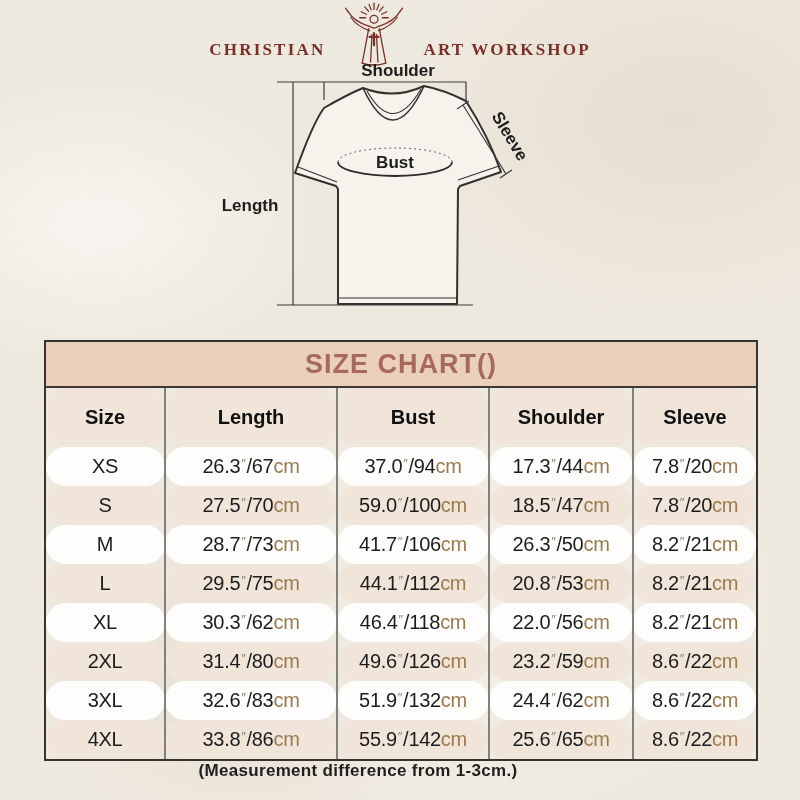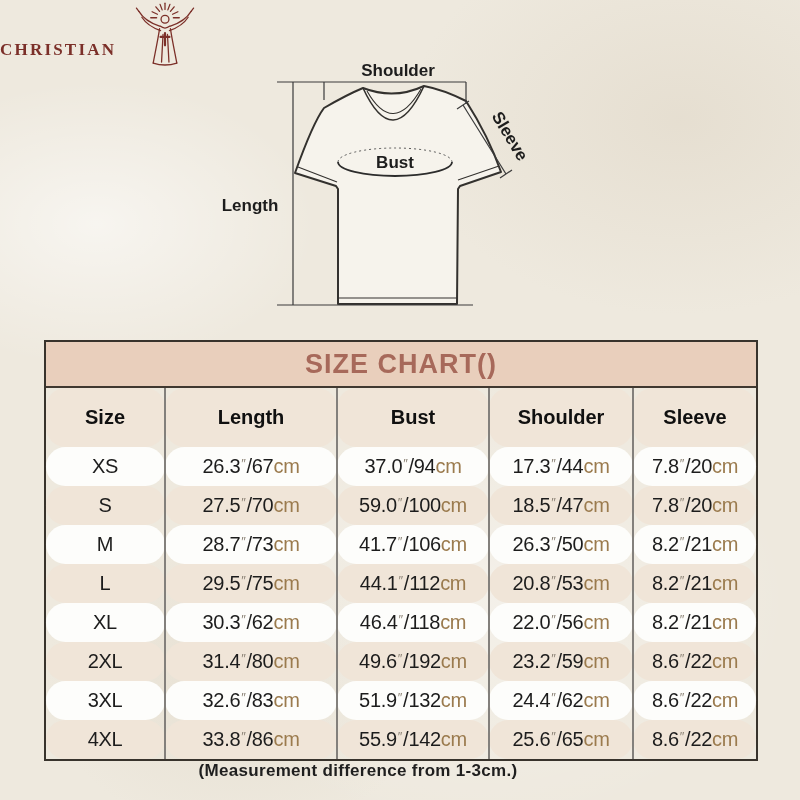--- a/index.html
+++ b/index.html
@@ -8,21 +8,21 @@
     font-family:"Liberation Sans","DejaVu Sans",sans-serif;
     background-color:#eee9de;
     background-image:
       radial-gradient(ellipse 340px 220px at 12% 28%, rgba(255,255,255,.55), transparent 65%),
       radial-gradient(ellipse 420px 300px at 85% 15%, rgba(223,214,198,.55), transparent 65%),
       radial-gradient(ellipse 520px 380px at 60% 75%, rgba(255,255,255,.35), transparent 60%),
       radial-gradient(ellipse 300px 240px at 30% 85%, rgba(220,211,194,.4), transparent 65%);
   }
   
   .logo{position:absolute;top:6px;left:0;width:800px;height:60px;
-    display:flex;justify-content:flex-start;align-items:flex-end;gap:13px;}
+    display:flex;justify-content:center;align-items:flex-end;gap:13px;}
   .logo .word{font-family:"Liberation Serif","DejaVu Serif",serif;font-weight:bold;
     font-size:17px;letter-spacing:2.2px;color:var(--brand,#7b2f28);margin-bottom:6px;white-space:nowrap;}
   .logo svg{display:block;}
   
   .diagram{position:absolute;left:210px;top:58px;width:380px;height:264px;}
   .diagram svg{display:block;width:380px;height:264px;}
   .diagram text{font-family:"Liberation Sans","DejaVu Sans",sans-serif;font-weight:600;
     font-size:17px;fill:#1d1d1d;}
   
   .chart-wrap{position:absolute;left:44px;top:340px;width:714px;box-sizing:border-box;
@@ -84,20 +84,21 @@
       <path d="M23,59 Q35,63 47,59"></path>
       <path d="M33,30 C32.5,40 32,50 31.5,58"></path>
       <path d="M37.5,30 C38,40 38.5,50 39,58"></path>
     </g>
 
     <g stroke-width="2.2">
       <line x1="35" y1="28.5" x2="35" y2="41"></line>
       <line x1="30.5" y1="32.5" x2="39.5" y2="32.5"></line>
     </g>
   </svg>
+  <span class="word">ART WORKSHOP</span>
 </div>
 
 <div class="diagram">
   <svg viewBox="0 0 380 264">
 
     <path d="M214,28 C230,31 246,38 256,43 C272,68 284,94 291,114 L250,128 L248,131 L247,246 L128,246 L128,131 L126,128 L85,115 C95,87 105,62 114,50 C126,43 141,35 153,30 Q184,42 214,28 Z" fill="#f6f3ec" stroke="#33312e" stroke-width="2" stroke-linejoin="round"></path>
 
     <g fill="none" stroke="#33312e" stroke-width="1.6">
       <path d="M153,30 Q183,95 214,28"></path>
       <path d="M157,33 Q183,79 211,31" stroke-width="1.1"></path>
@@ -184,21 +185,21 @@
         <tr>
           <td>XL</td>
           <td><span class="num">30.3</span><span class="inmark">″</span><span class="num">/</span><span class="num">62</span><span class="cmu">cm</span></td>
           <td><span class="num">46.4</span><span class="inmark">″</span><span class="num">/</span><span class="num">118</span><span class="cmu">cm</span></td>
           <td><span class="num">22.0</span><span class="inmark">″</span><span class="num">/</span><span class="num">56</span><span class="cmu">cm</span></td>
           <td><span class="num">8.2</span><span class="inmark">″</span><span class="num">/</span><span class="num">21</span><span class="cmu">cm</span></td>
         </tr>
         <tr>
           <td>2XL</td>
           <td><span class="num">31.4</span><span class="inmark">″</span><span class="num">/</span><span class="num">80</span><span class="cmu">cm</span></td>
-          <td><span class="num">49.6</span><span class="inmark">″</span><span class="num">/</span><span class="num">192</span><span class="cmu">cm</span></td>
+          <td><span class="num">49.6</span><span class="inmark">″</span><span class="num">/</span><span class="num">126</span><span class="cmu">cm</span></td>
           <td><span class="num">23.2</span><span class="inmark">″</span><span class="num">/</span><span class="num">59</span><span class="cmu">cm</span></td>
           <td><span class="num">8.6</span><span class="inmark">″</span><span class="num">/</span><span class="num">22</span><span class="cmu">cm</span></td>
         </tr>
         <tr>
           <td>3XL</td>
           <td><span class="num">32.6</span><span class="inmark">″</span><span class="num">/</span><span class="num">83</span><span class="cmu">cm</span></td>
           <td><span class="num">51.9</span><span class="inmark">″</span><span class="num">/</span><span class="num">132</span><span class="cmu">cm</span></td>
           <td><span class="num">24.4</span><span class="inmark">″</span><span class="num">/</span><span class="num">62</span><span class="cmu">cm</span></td>
           <td><span class="num">8.6</span><span class="inmark">″</span><span class="num">/</span><span class="num">22</span><span class="cmu">cm</span></td>
         </tr>

